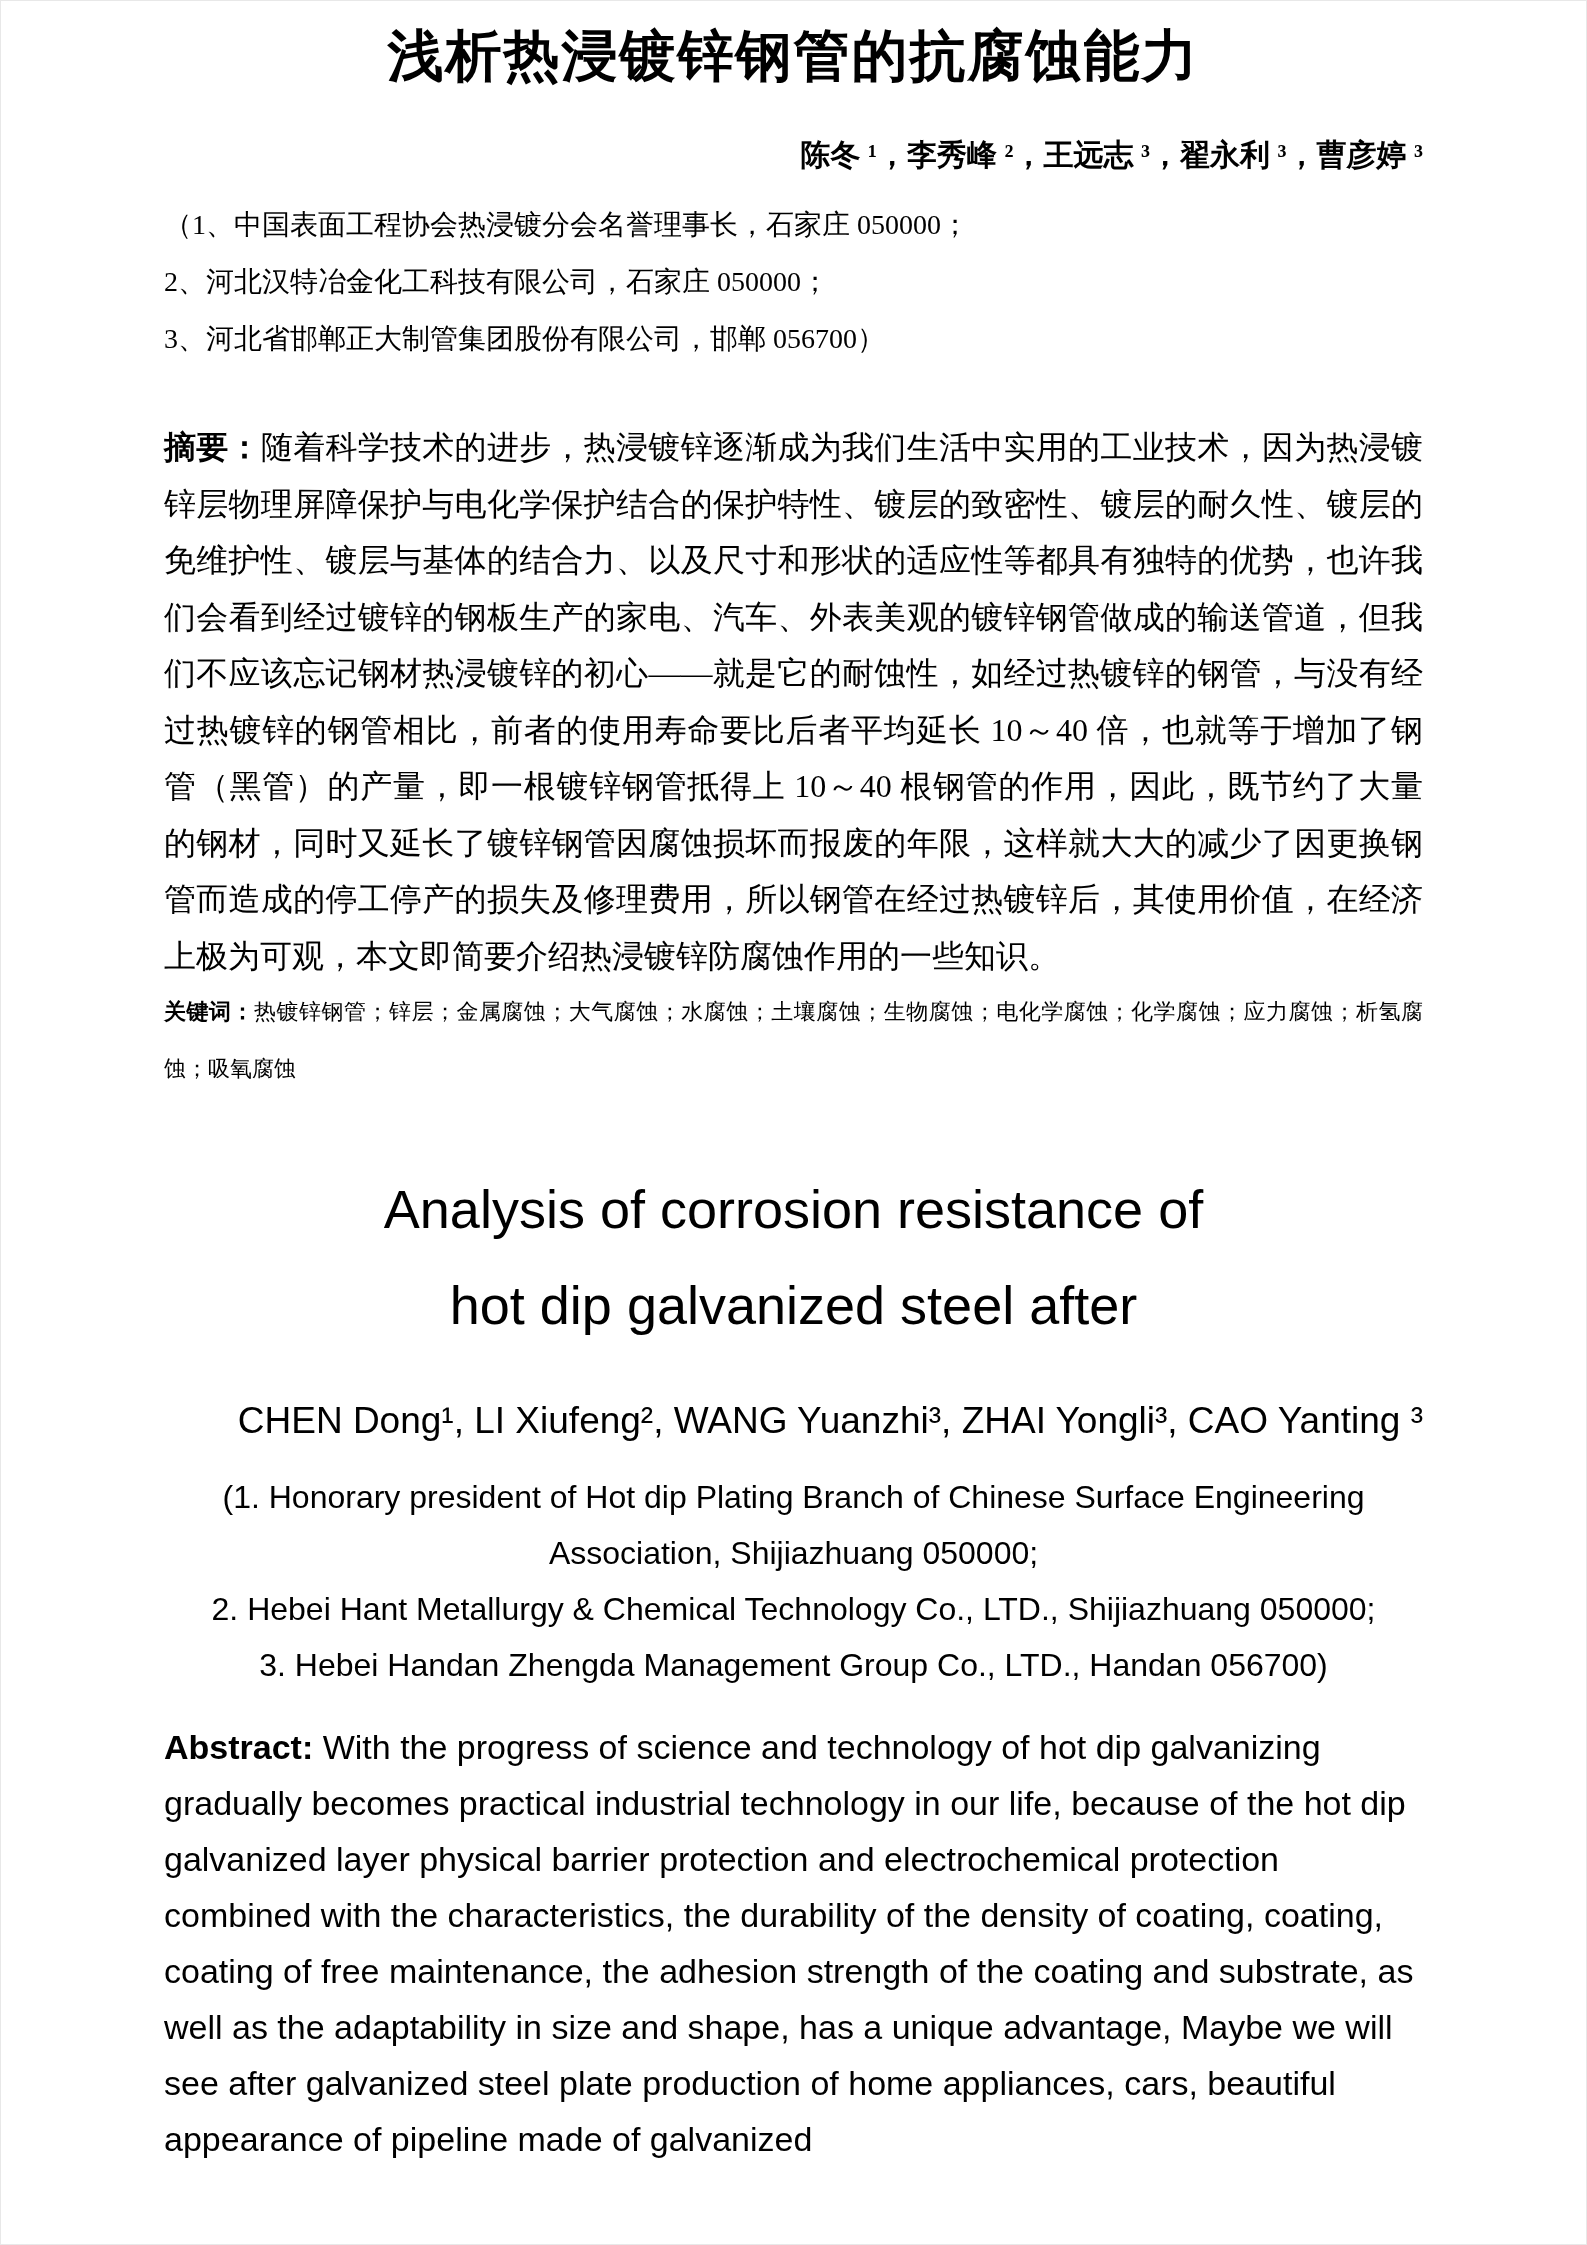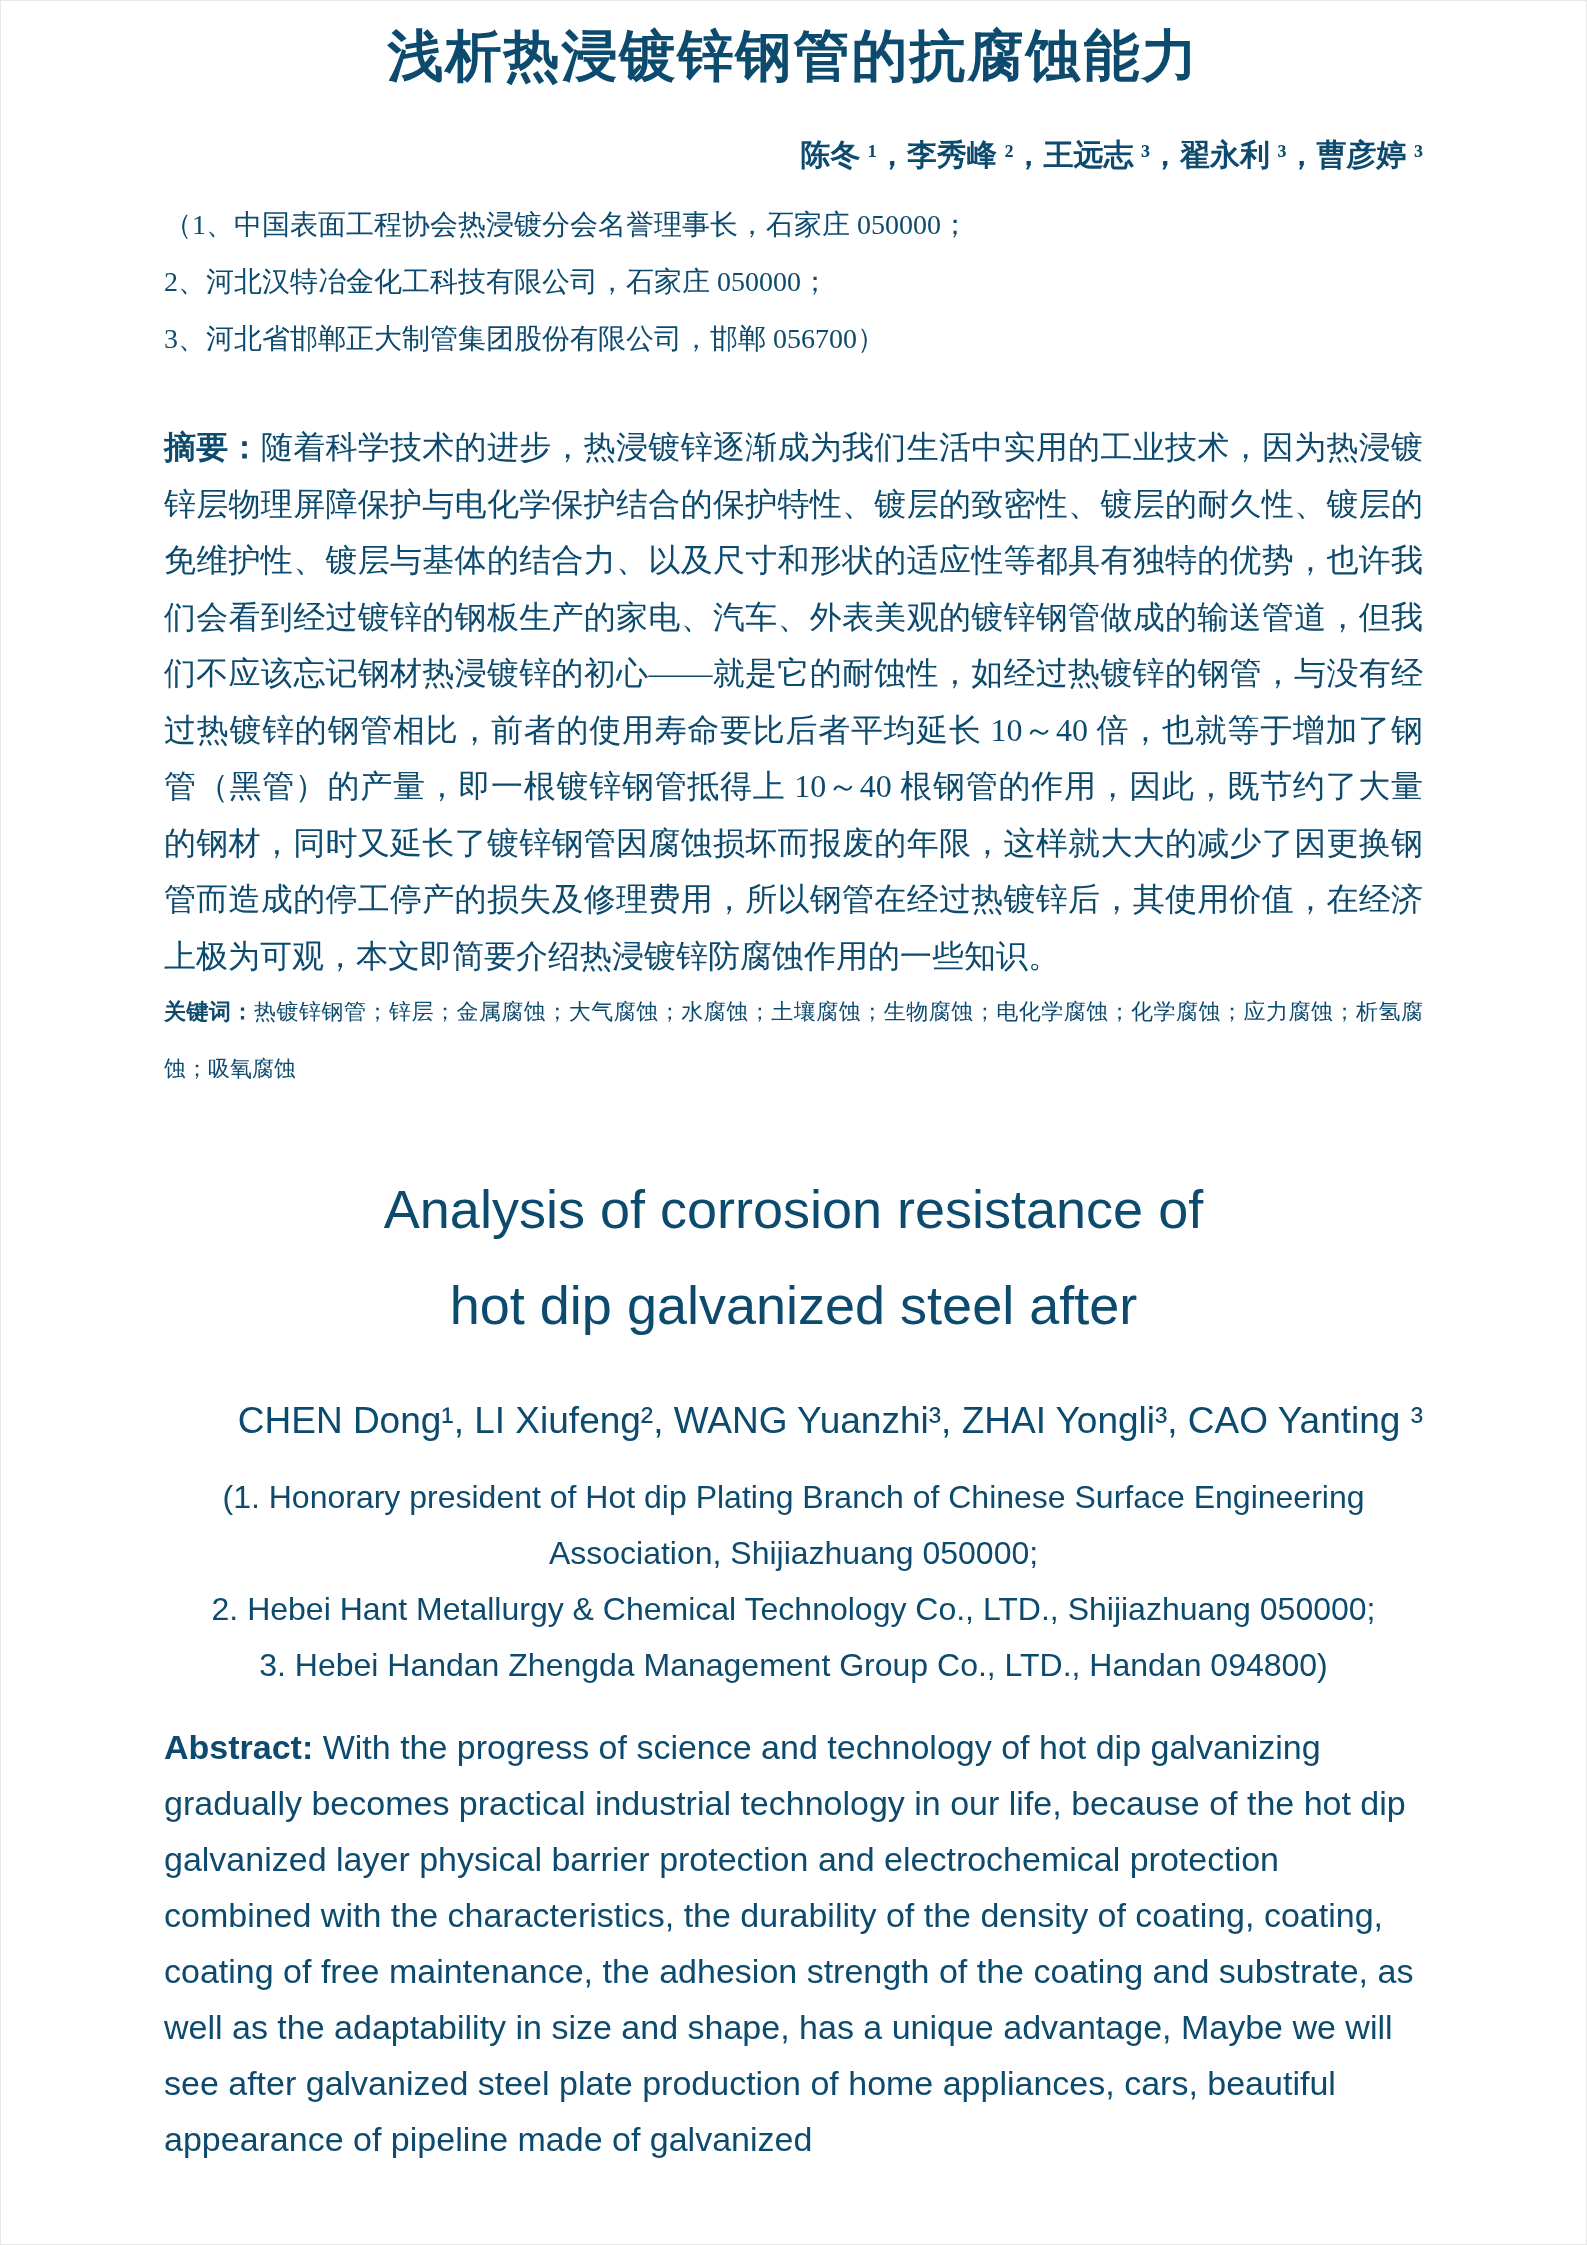--- a/index.html
+++ b/index.html
@@ -4,21 +4,21 @@
 <style>
   html, body { margin: 0; padding: 0; background: #ffffff; }
   .page {
     position: relative;
     width: 1587px;
     height: 2245px;
     background: #ffffff;
     overflow: hidden;
     box-sizing: border-box;
     border: 1px solid #e8e8e8;
-    color: #0c4a6e;
+    color: #000000;
   }
   .content {
     margin: 0 163px;
     width: 1259px;
   }
   
   .cn { font-family: "Liberation Serif", "DejaVu Serif", serif; }
   .cn-title {
     margin-top: 20px;
     font-size: 56px;
@@ -107,20 +107,20 @@
     </div>
 
     <div class="en">
       <h1 class="en-title"><span>Analysis of corrosion resistance of</span><br><span>hot dip galvanized steel after</span></h1>
 
       <p class="en-authors">CHEN Dong¹, LI Xiufeng², WANG Yuanzhi³, ZHAI Yongli³, CAO Yanting ³</p>
 
       <div class="en-affils">
         <p>(1. Honorary president of Hot dip Plating Branch of Chinese Surface Engineering Association, Shijiazhuang 050000;</p>
         <p>2. Hebei Hant Metallurgy &amp; Chemical Technology Co., LTD., Shijiazhuang 050000;</p>
-        <p>3. Hebei Handan Zhengda Management Group Co., LTD., Handan 094800)</p>
+        <p>3. Hebei Handan Zhengda Management Group Co., LTD., Handan 056700)</p>
       </div>
 
       <p class="en-abstract"><span class="inline-label">Abstract:</span><span> </span><span>With the progress of science and technology of hot dip galvanizing gradually becomes practical industrial technology in our life, because of the hot dip galvanized layer physical barrier protection and electrochemical protection combined with the characteristics, the durability of the density of coating, coating, coating of free maintenance, the adhesion strength of the coating and substrate, as well as the adaptability in size and shape, has a unique advantage, Maybe we will see after galvanized steel plate production of home appliances, cars, beautiful appearance of pipeline made of galvanized</span></p>
     </div>
 
   </div>
 </div>
 
 </body></html>

